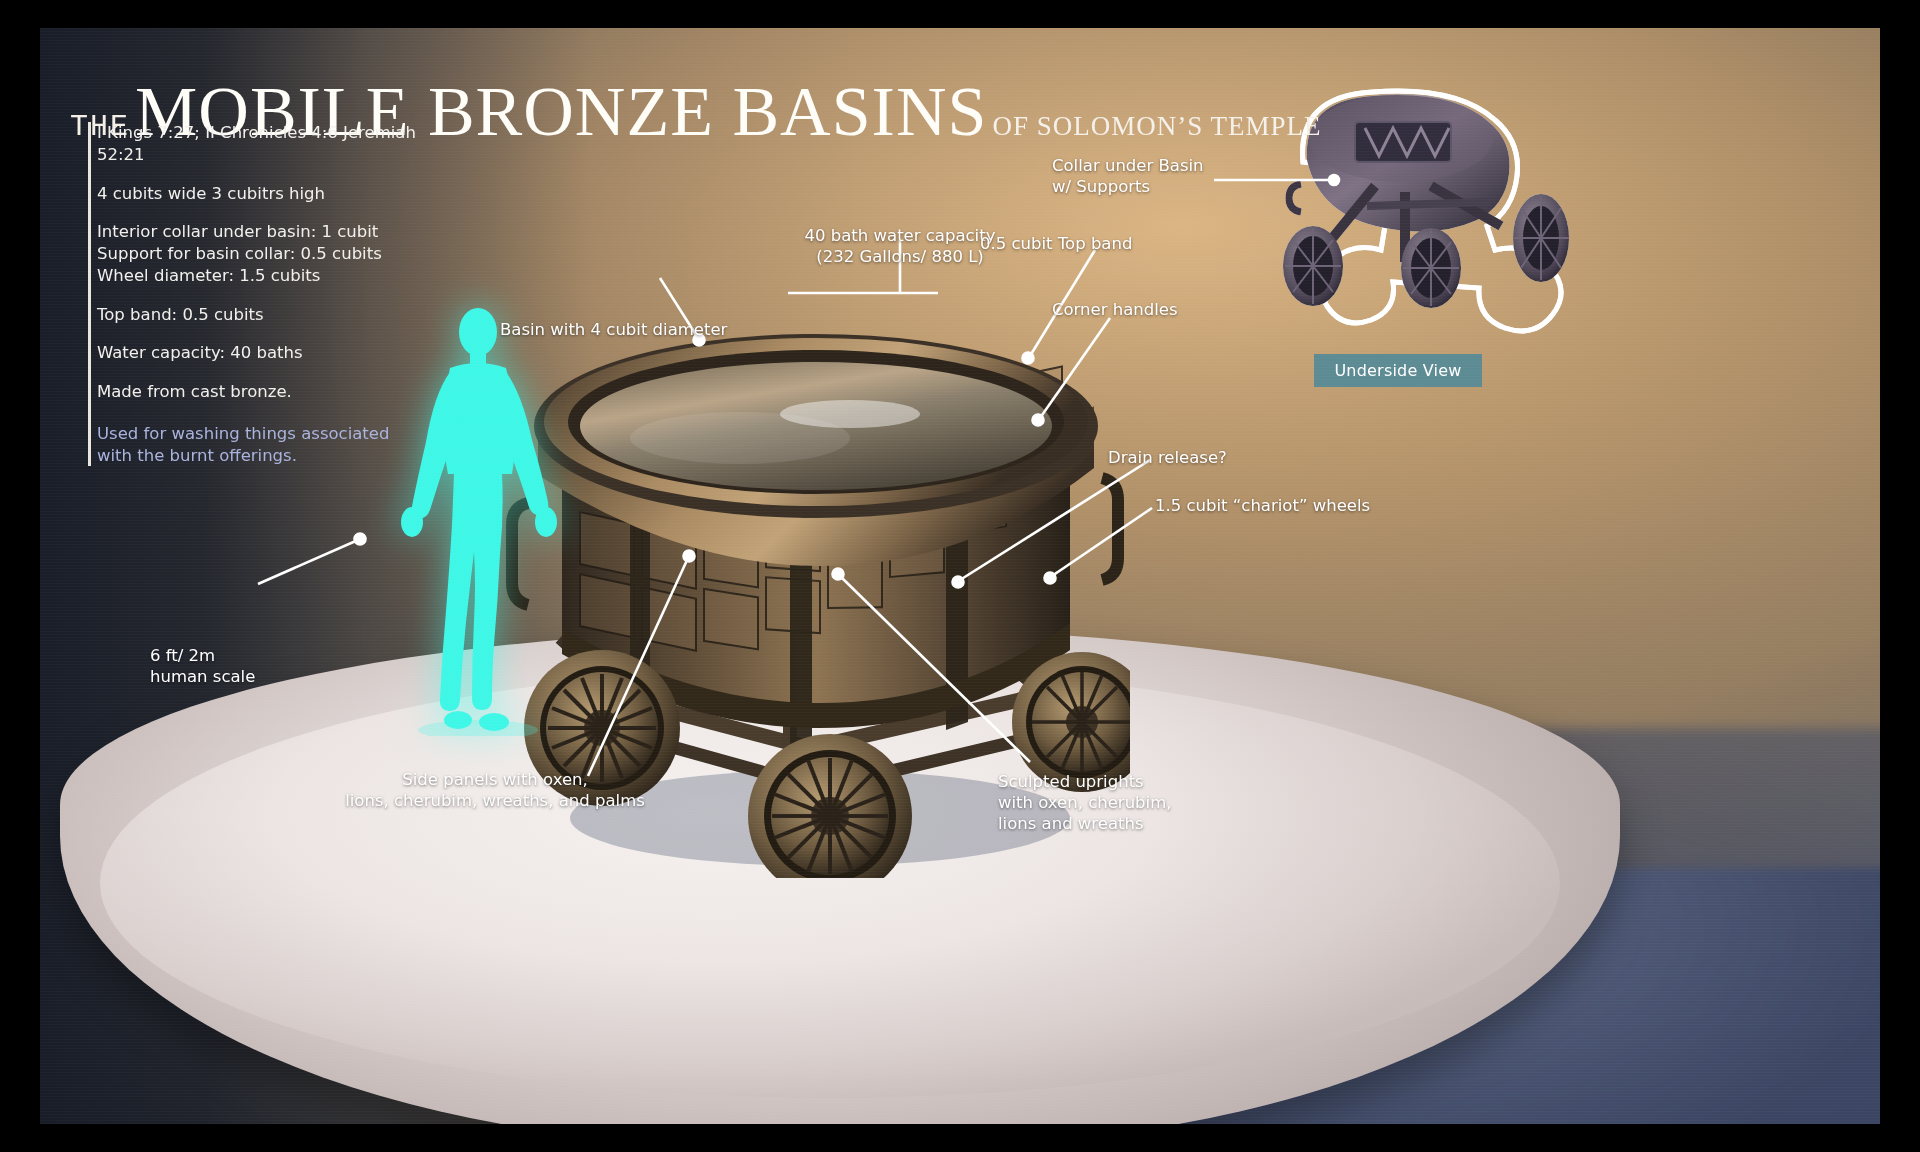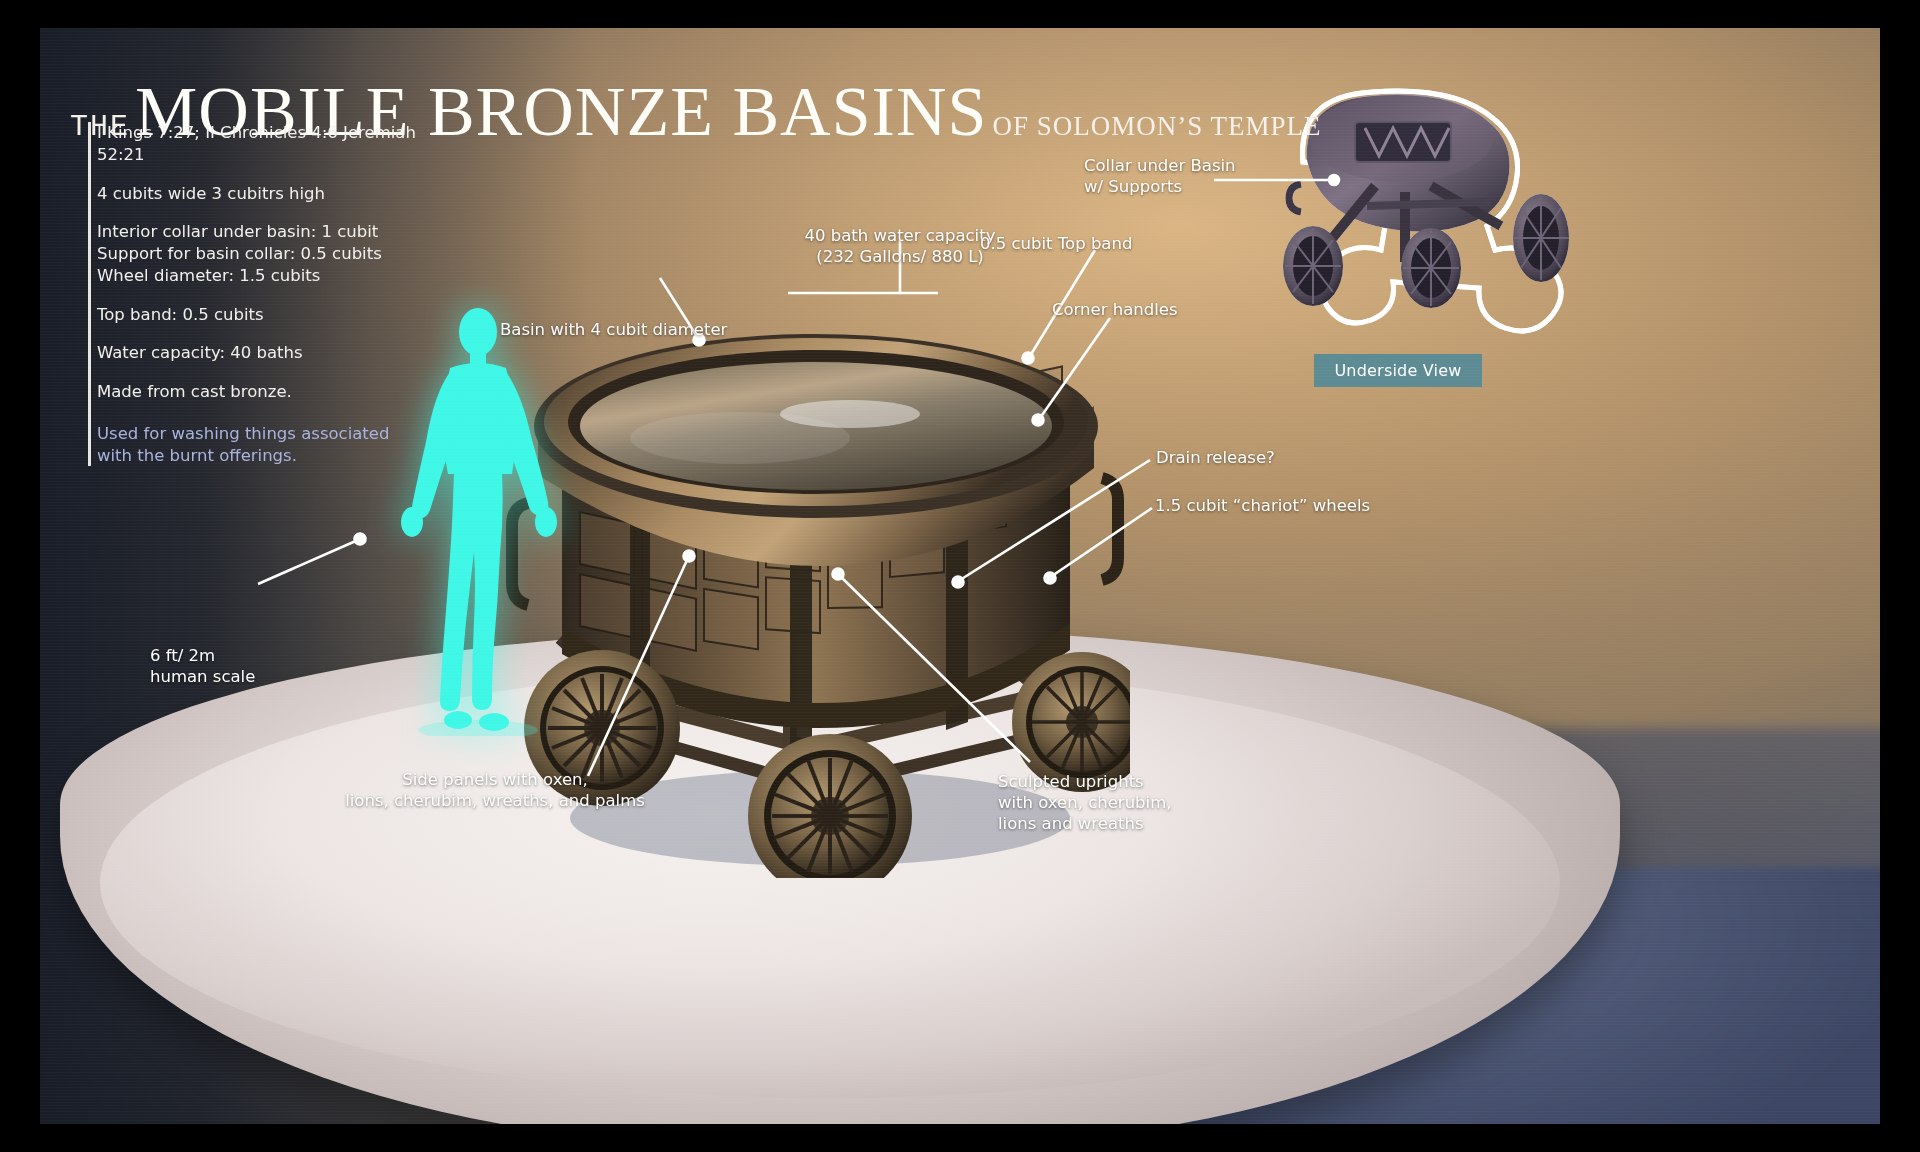--- a/index.html
+++ b/index.html
@@ -423,31 +423,31 @@
 
     <div class="cal" style="left:460px; top:292px;">Basin with 4 cubit diameter</div>
 
     <div class="cal center" style="left:700px; top:198px; width:320px;">40 bath water capacity
 (232 Gallons/ 880 L)</div>
 
     <div class="cal" style="left:940px; top:206px;">0.5 cubit Top band</div>
 
     <div class="cal" style="left:1012px; top:272px;">Corner handles</div>
 
-    <div class="cal" style="left:1116px; top:420px;text-align:center;">Drain release?</div>
+    <div class="cal" style="left:1068px; top:420px;text-align:center;">Drain release?</div>
 
     <div class="cal" style="left:1070px; top:468px;margin-left:45px;">1.5 cubit “chariot” wheels</div>
 
     <div class="cal center" style="left:300px; top:742px; width:310px;">Side panels with oxen,
 lions, cherubim, wreaths, and palms</div>
 
     <div class="cal" style="left:958px; top:744px;">Sculpted uprights
 with oxen, cherubim,
 lions and wreaths</div>
 
-    <div class="cal" style="left:1012px; top:128px;margin-left:32px;">Collar under Basin
+    <div class="cal" style="left:1012px; top:128px;">Collar under Basin
 w/ Supports</div>
 
     <div class="undersidebtn">Underside View</div>
 
     <div class="grain"></div>
   </div>
 </div>
 
 </body></html>

